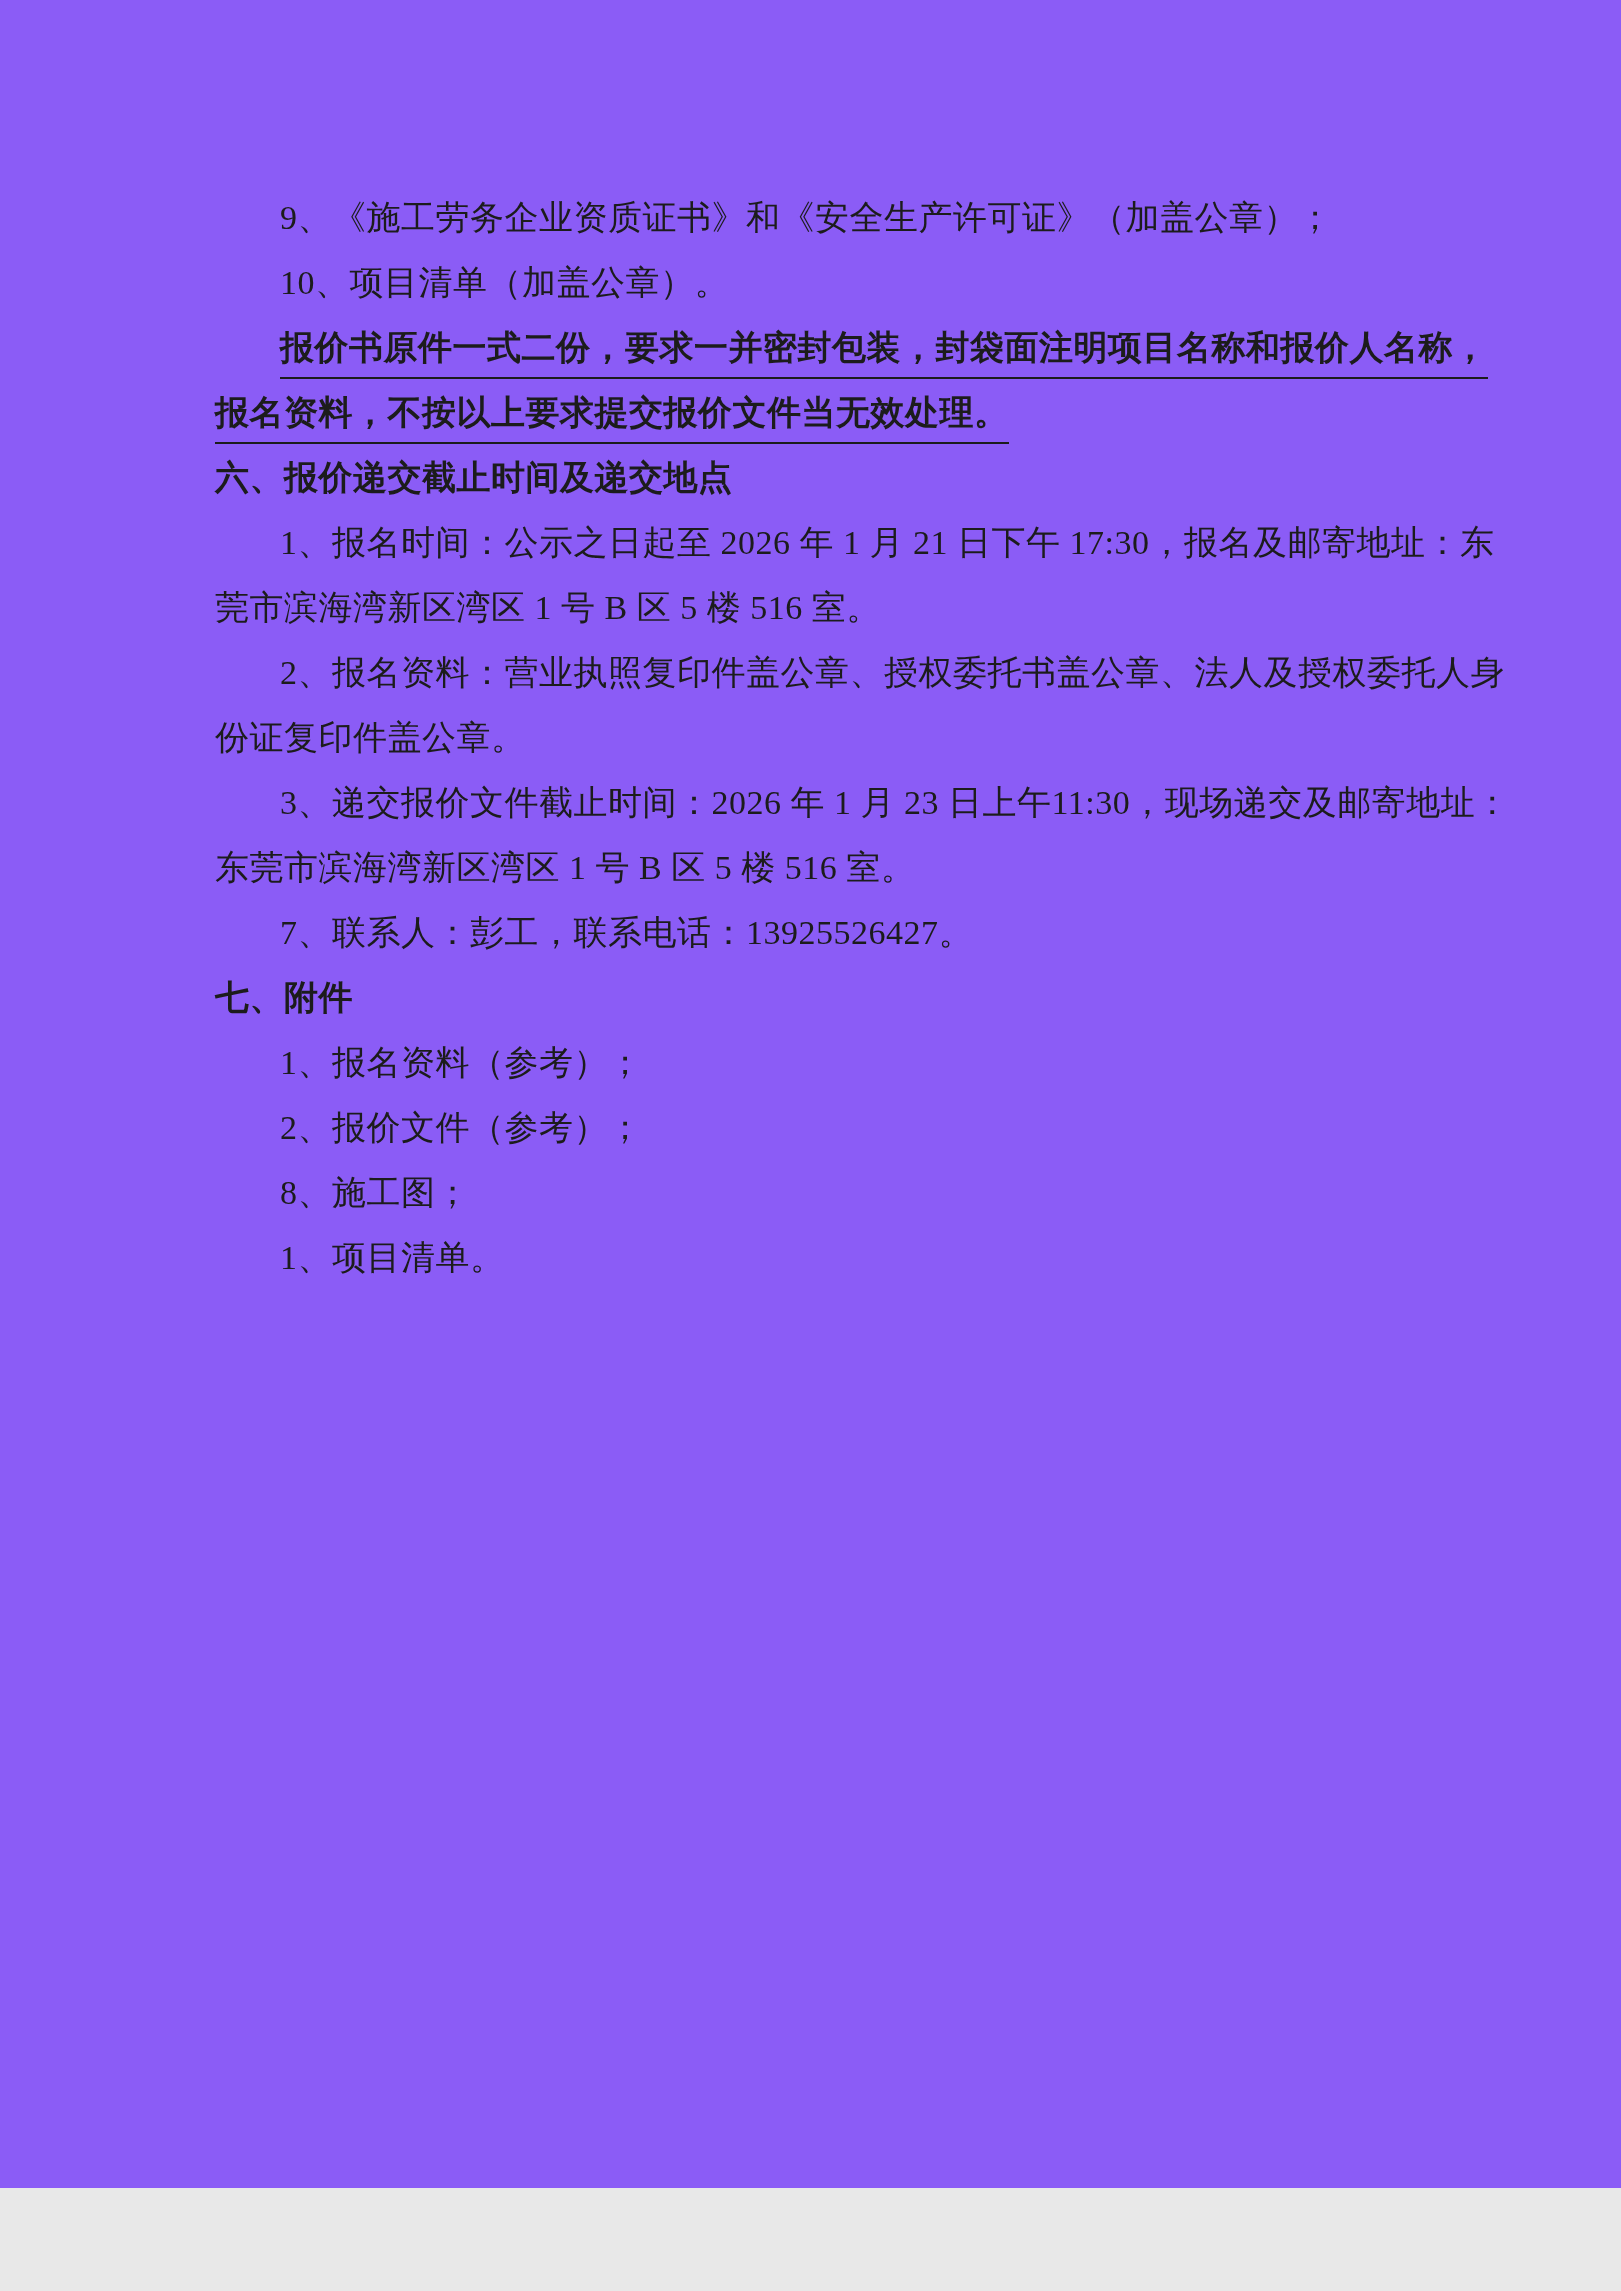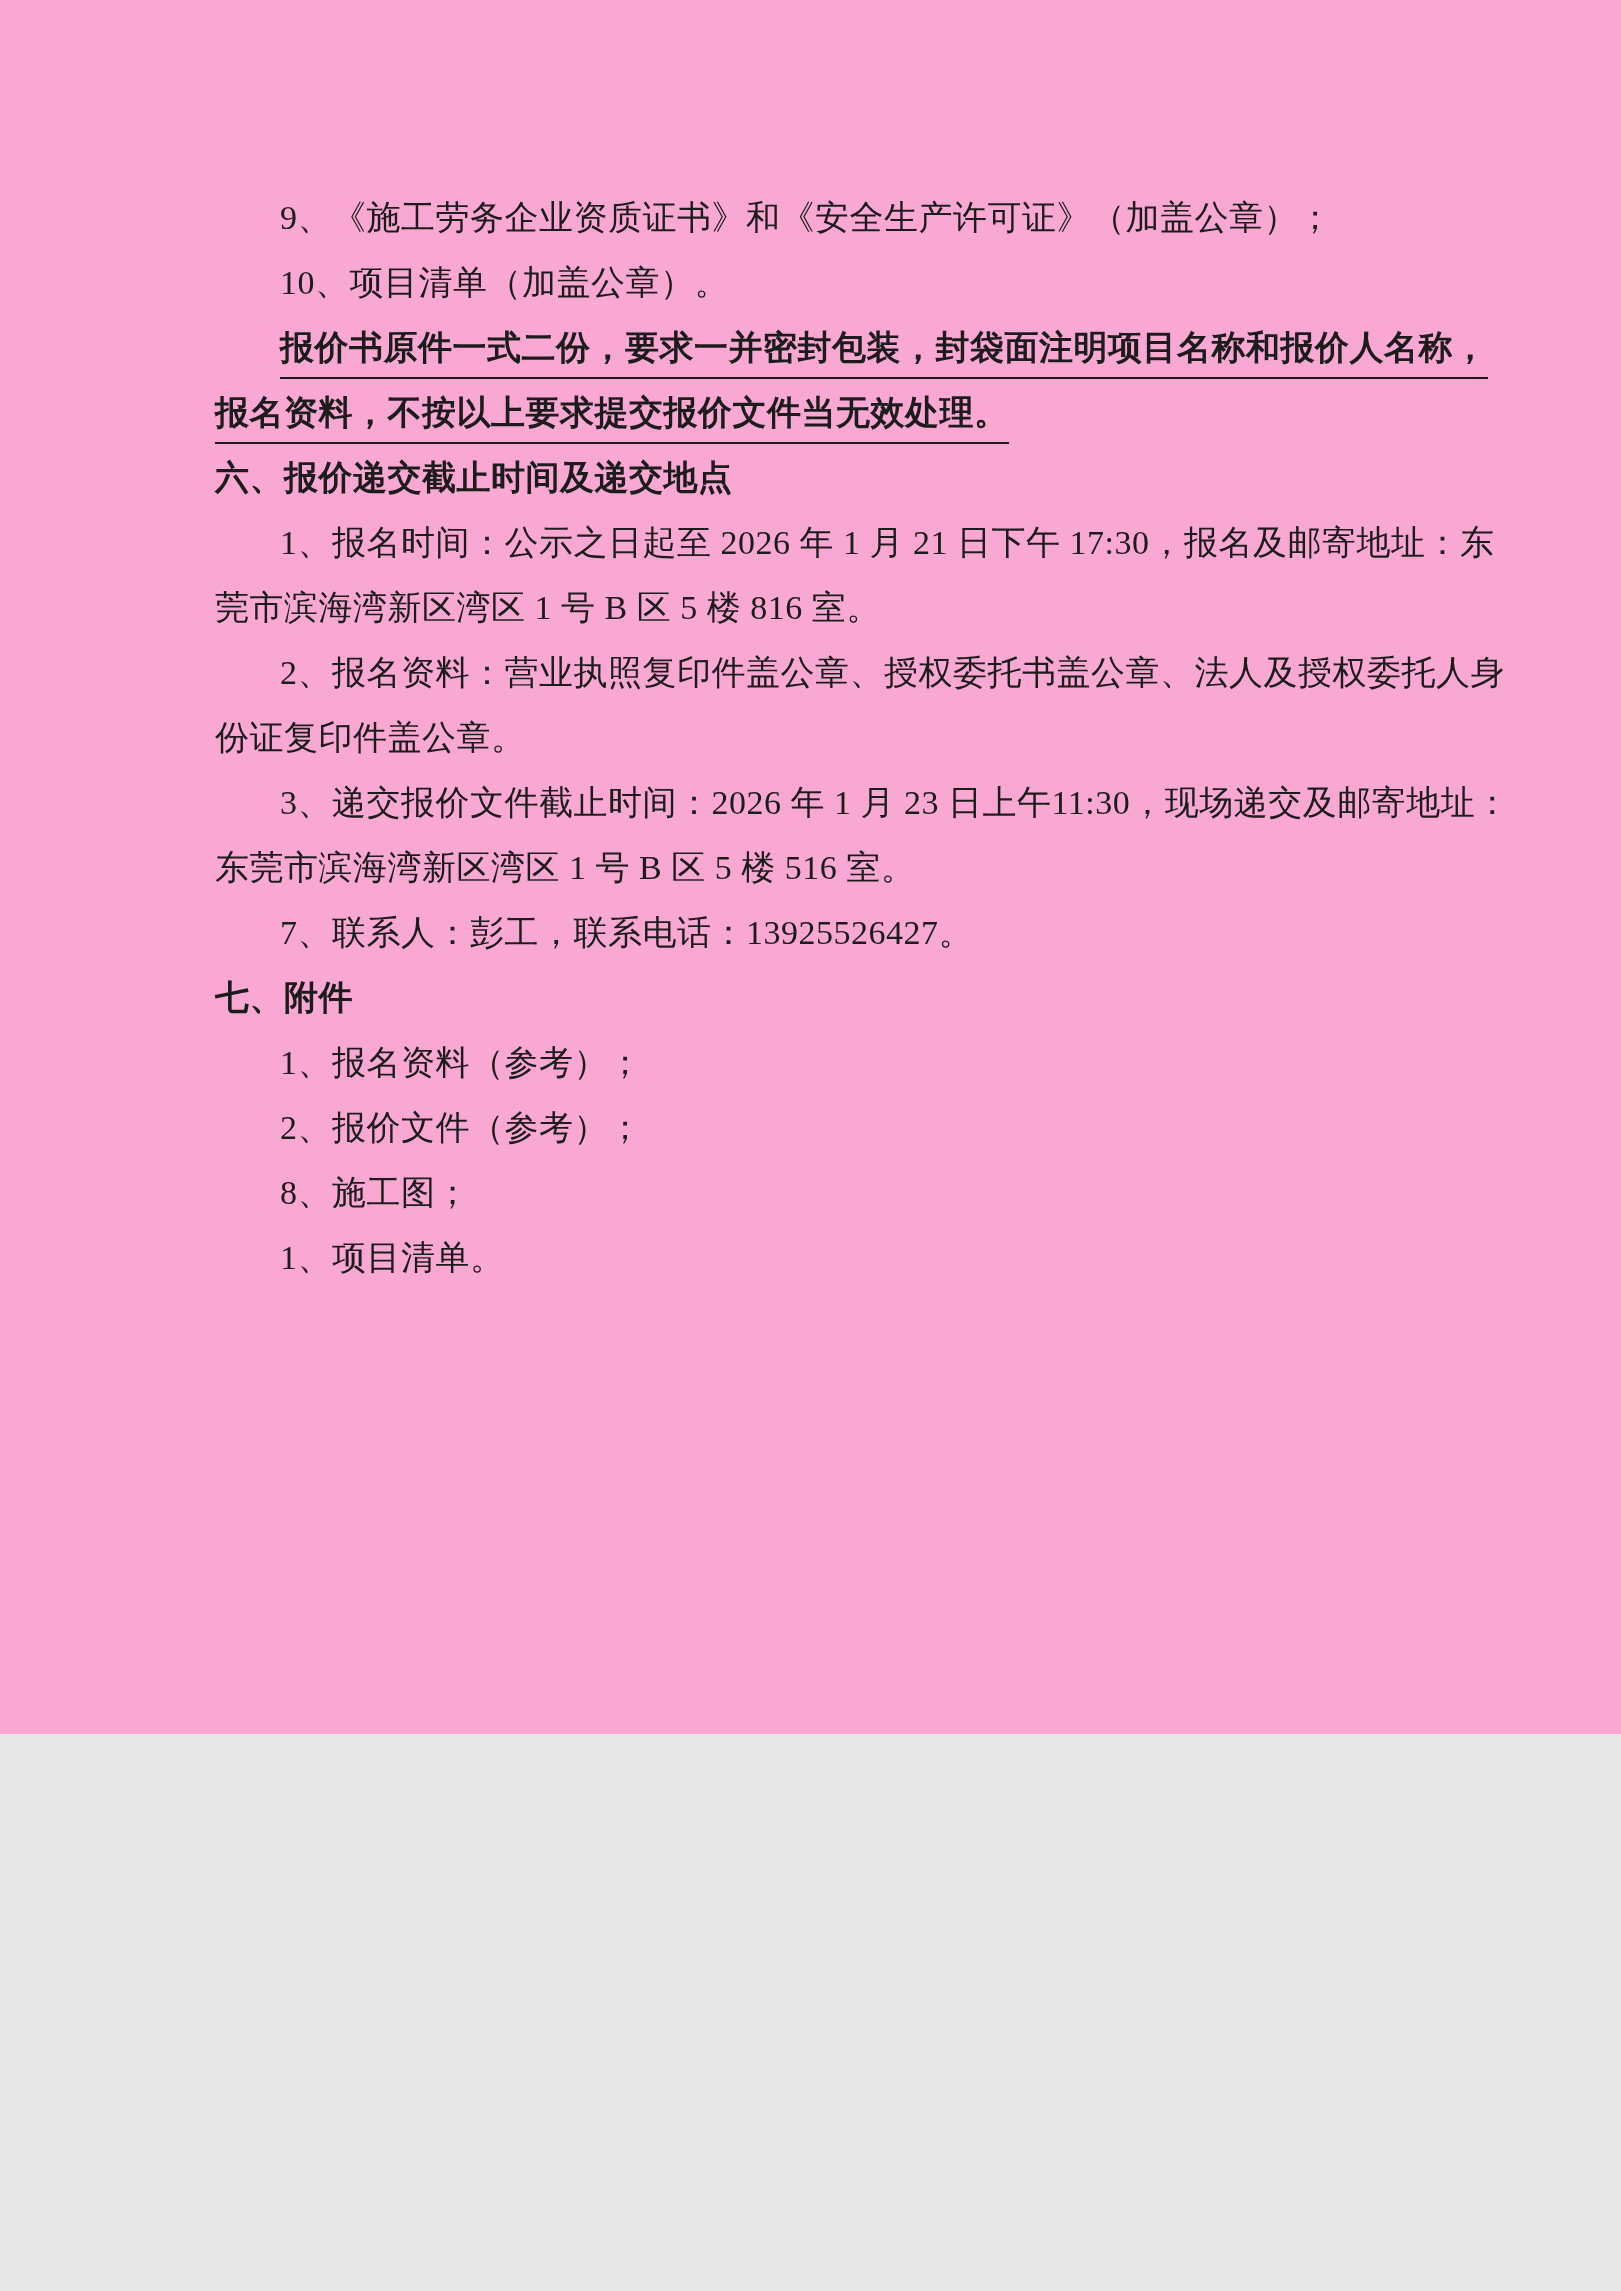--- a/index.html
+++ b/index.html
@@ -3,23 +3,23 @@
 <meta charset="utf-8">
 <style>
   html, body {
     margin: 0;
     padding: 0;
     background: #e8e8e8;
   }
   .page {
     position: relative;
     width: 1621px;
-    height: 1734px;
+    height: 2188px;
     margin: 0 auto;
-    background: #f9a8d4;
+    background: #8b5cf6;
     color: #1c1c1c;
     font-family: "Liberation Serif", "DejaVu Serif", serif;
     overflow: hidden;
   }
   .content {
     position: absolute;
     left: 215px;
     top: 185px;
     width: 1227px;
     font-size: 34px;
@@ -58,21 +58,21 @@
     </div>
 
     <div class="line bold">
       <span class="u-text">报名资料，不按以上要求提交报价文件当无效处理。</span>
     </div>
 
     <div class="line heading">六、报价递交截止时间及递交地点</div>
 
     <div class="line indent">1、报名时间：公示之日起至 2026 年 1 月 21 日下午 17:30，报名及邮寄地址：东</div>
 
-    <div class="line">莞市滨海湾新区湾区 1 号 B 区 5 楼 816 室。</div>
+    <div class="line">莞市滨海湾新区湾区 1 号 B 区 5 楼 516 室。</div>
 
     <div class="line indent">2、报名资料：营业执照复印件盖公章、授权委托书盖公章、法人及授权委托人身</div>
 
     <div class="line">份证复印件盖公章。</div>
 
     <div class="line indent">3、递交报价文件截止时间：2026 年 1 月 23 日上午11:30，现场递交及邮寄地址：</div>
 
     <div class="line">东莞市滨海湾新区湾区 1 号 B 区 5 楼 516 室。</div>
 
     <div class="line indent">7、联系人：彭工，联系电话：13925526427。</div>

